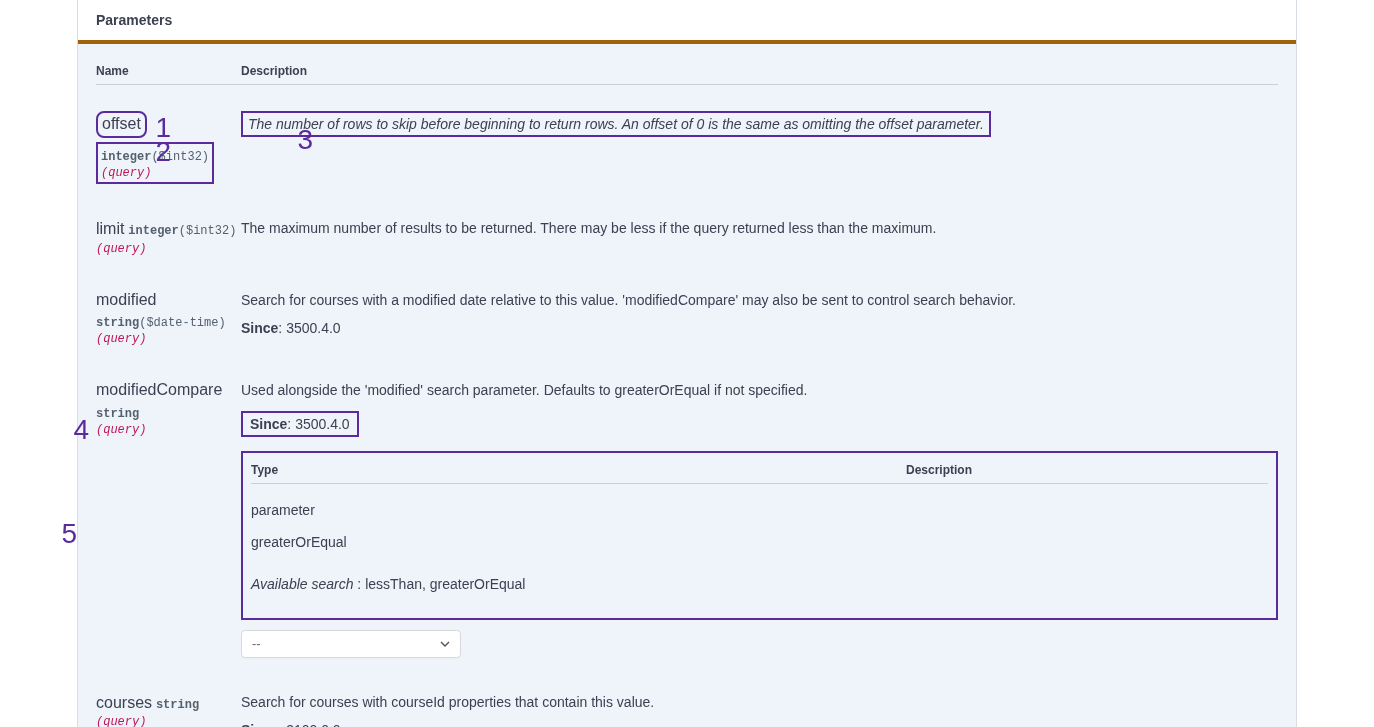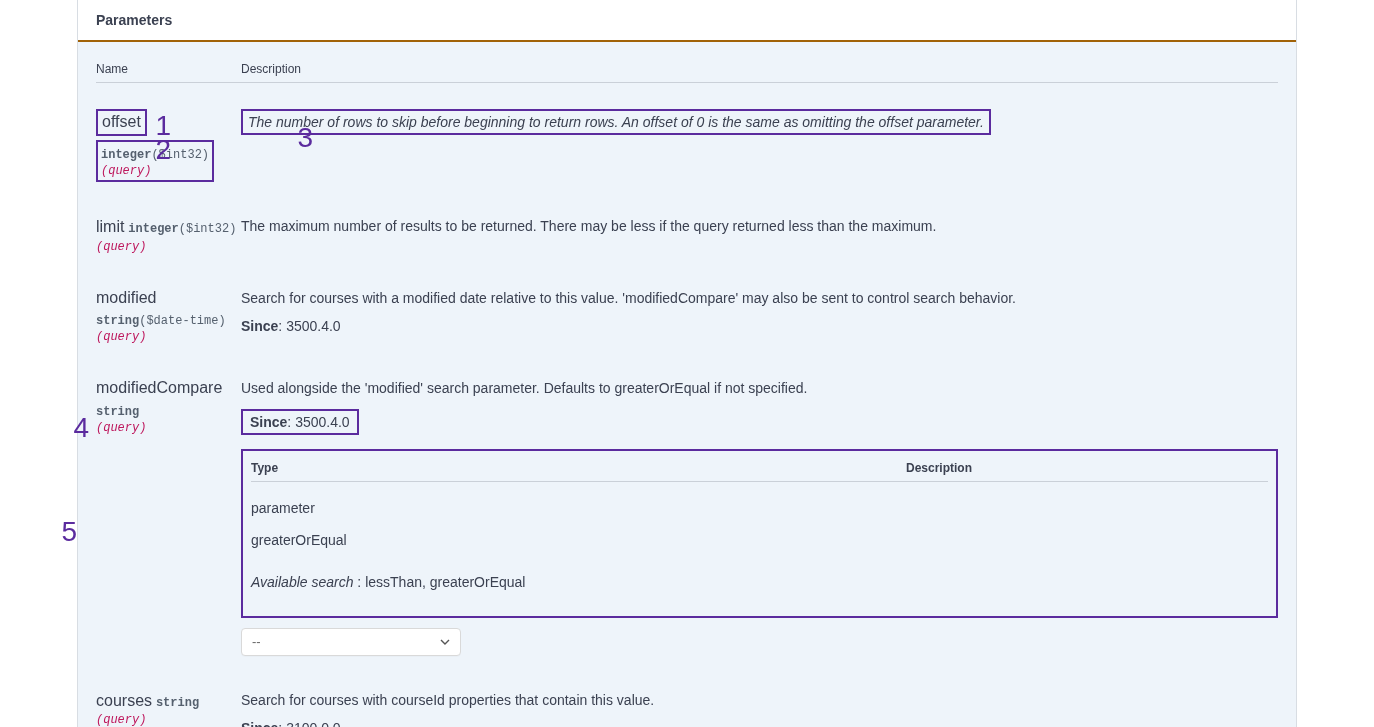--- a/index.html
+++ b/index.html
@@ -18,38 +18,38 @@
   .content-wrap {
     margin-left: 77px;
     margin-right: 77px;
     border-left: 1px solid #d8dde3;
     border-right: 1px solid #d8dde3;
     background: #fff;
   }
   .parameters-header {
     padding: 12px 18px;
     font-weight: 700;
-    border-bottom: 2px solid #a16207;
+    border-bottom: 4px solid #a16207;
     font-size: 14px;
     color: #3b4151;
   }
   .params-body {
     background: #eef4fa;
     padding: 20px 18px 40px 18px;
   }
   .param-table {
     width: 100%;
   }
   .table-head {
     display: flex;
     border-bottom: 1px solid rgba(59,65,81,.2);
     padding-bottom: 6px;
     margin-bottom: 14px;
     color: #3b4151;
-    font-weight: 400;
+    font-weight: 700;
     font-size: 12px;
   }
   .col-name { width: 145px; flex-shrink: 0; }
   .col-desc { flex: 1; }
   .param-row {
     display: flex;
     align-items: flex-start;
     padding: 12px 0 22px 0;
   }
   .param-name-cell { width: 145px; flex-shrink: 0; }
@@ -143,21 +143,21 @@
     font-weight: 400;
     text-align: right;
     width: 30px;
   }
   .boxed {
     border: 2px solid #5b2b9e;
     display: inline-block;
     padding: 0 3px;
   }
   
-  .box-offset-name { padding: 1px 4px; }
+  .box-offset-name { padding: 1px 4px; border-radius: 8px; }
   .box-offset-meta { padding: 0px 3px 2px 3px; display: inline-block; }
   .box-offset-desc { padding: 0 5px; line-height: 1.6; font-style: italic; }
   .box-since { padding: 3px 7px; }
   .enum-wrap.boxed-enum {
     border: 2px solid #5b2b9e;
     padding: 10px 8px 14px 8px;
   }
 
   
   #num1 { left: 63px; top: 68px; }

